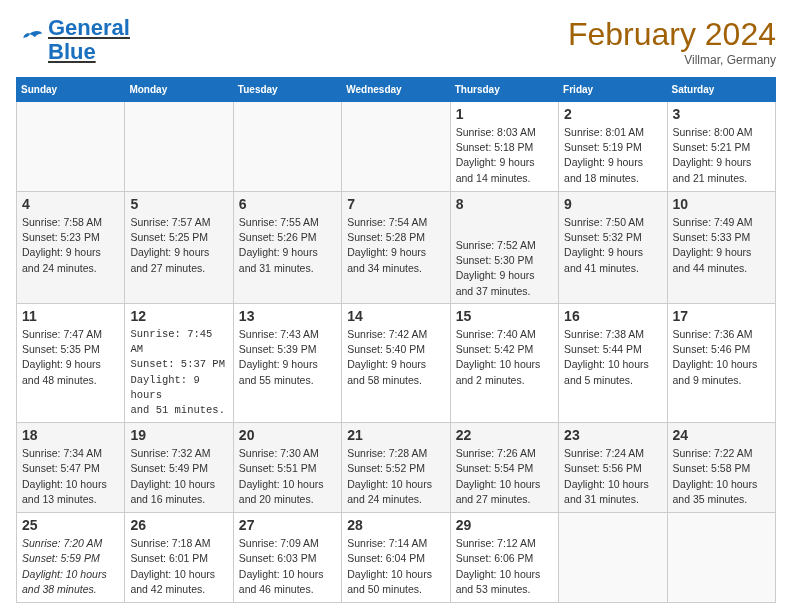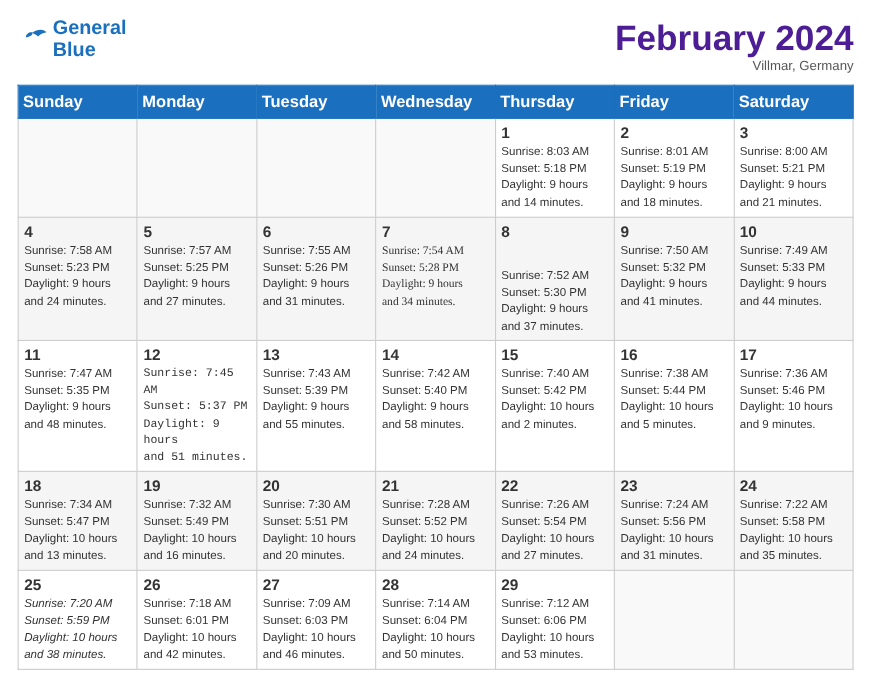--- a/index.html
+++ b/index.html
@@ -15,51 +15,52 @@
       justify-content: space-between;
       align-items: flex-start;
       margin-bottom: 10px;
     }
     .logo {
       display: flex;
       align-items: center;
       gap: 4px;
     }
     .logo-text {
-      font-size: 18px;
+      font-size: 22px;
       font-weight: bold;
       color: #333;
       line-height: 1.1;
+      text-decoration: underline;
     }
     .logo-text span { color: #1a6fbe; }
     .logo-bird {
       width: 28px;
       height: 28px;
     }
     .title-section {
       text-align: right;
     }
     .month-title {
       font-size: 32px;
-      font-weight: bold;
-      color: #4c1d95;
+      font-weight: normal;
+      color: #a16207;
     }
     .subtitle {
       font-size: 12px;
       color: #555;
     }
     table {
       width: 100%;
       border-collapse: collapse;
       table-layout: fixed;
     }
     th {
       background-color: #1a6fbe;
       color: #fff;
-      font-size: 15px;
+      font-size: 10px;
       font-weight: bold;
       padding: 6px 4px;
       text-align: left;
       border: 1px solid #1a6fbe;
     }
     td {
       border: 1px solid #ccc;
       vertical-align: top;
       padding: 4px 5px;
       height: 90px;
@@ -161,21 +162,21 @@
         </td>
         <td>
           <div class="day-number">6</div>
           <div class="day-info" style="white-space: pre-line;">Sunrise: 7:55 AM
 Sunset: 5:26 PM
 Daylight: 9 hours
 and 31 minutes.</div>
         </td>
         <td>
           <div class="day-number">7</div>
-          <div class="day-info" style="white-space: pre-line; font-family: Liberation Serif, serif;">Sunrise: 7:54 AM
+          <div class="day-info" style="white-space: pre-line;">Sunrise: 7:54 AM
 Sunset: 5:28 PM
 Daylight: 9 hours
 and 34 minutes.</div>
         </td>
         <td>
           <div class="day-number">8</div>
           <div class="day-info" style="white-space: pre-line; margin-top: 26px;">Sunrise: 7:52 AM
 Sunset: 5:30 PM
 Daylight: 9 hours
 and 37 minutes.</div>

